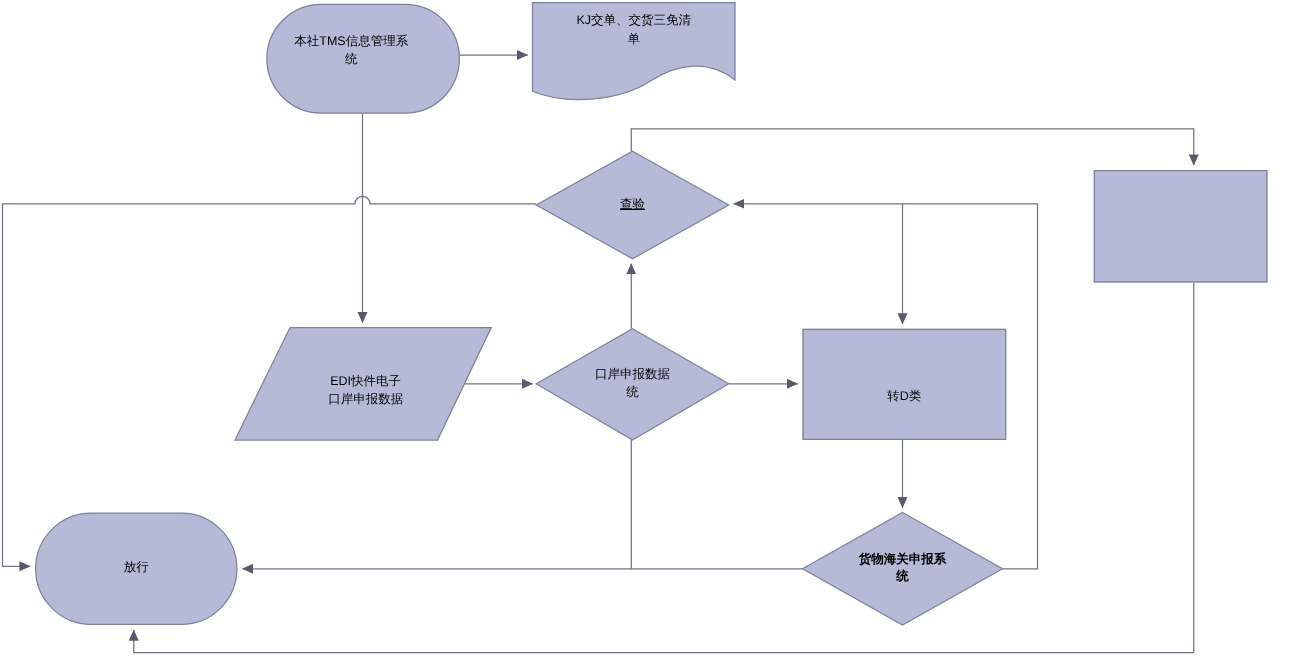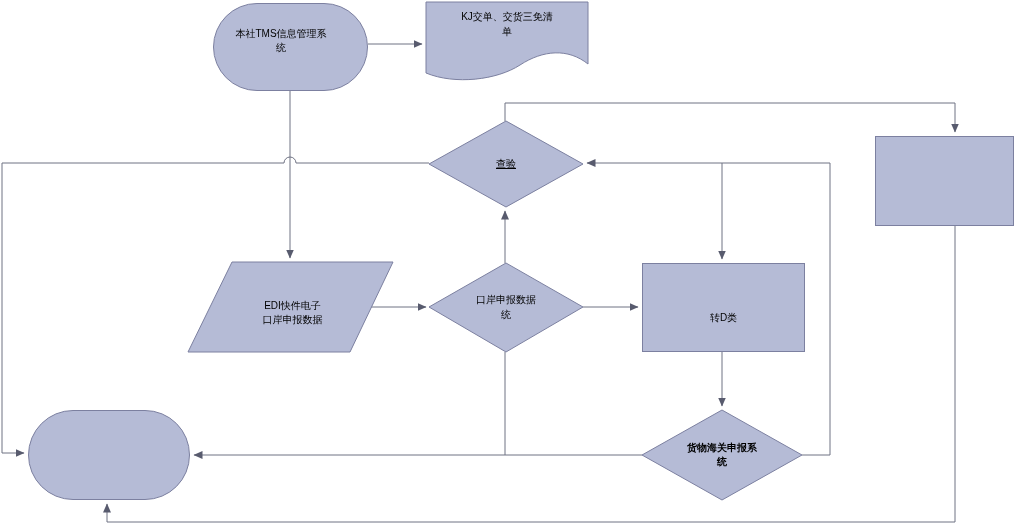--- a/index.html
+++ b/index.html
@@ -78,14 +78,15 @@
   <div class="label top" style="left:426px; top:2px; width:162px; height:62px;">KJ交单、交货三免清
 单</div>
   <div class="label" style="left:446px; top:143px; width:120px; height:42px;text-decoration:underline;">查验</div>
   <div class="label" style="left:210px; top:268px; width:165px; height:90px;">EDI快件电子
 口岸申报数据</div>
   <div class="label" style="left:426px; top:263px; width:160px; height:89px;">口岸申报数据
 统</div>
   <div class="label" style="left:642px; top:263px; width:163px; height:110px;">转D类</div>
   <div class="label" style="left:642px; top:410px; width:160px; height:90px;font-weight:bold;">货物海关申报系
 统</div>
+  <div class="label" style="left:28px; top:410px;  width:162px; height:90px;">放行</div>
 
 </div>
 
 </body></html>

